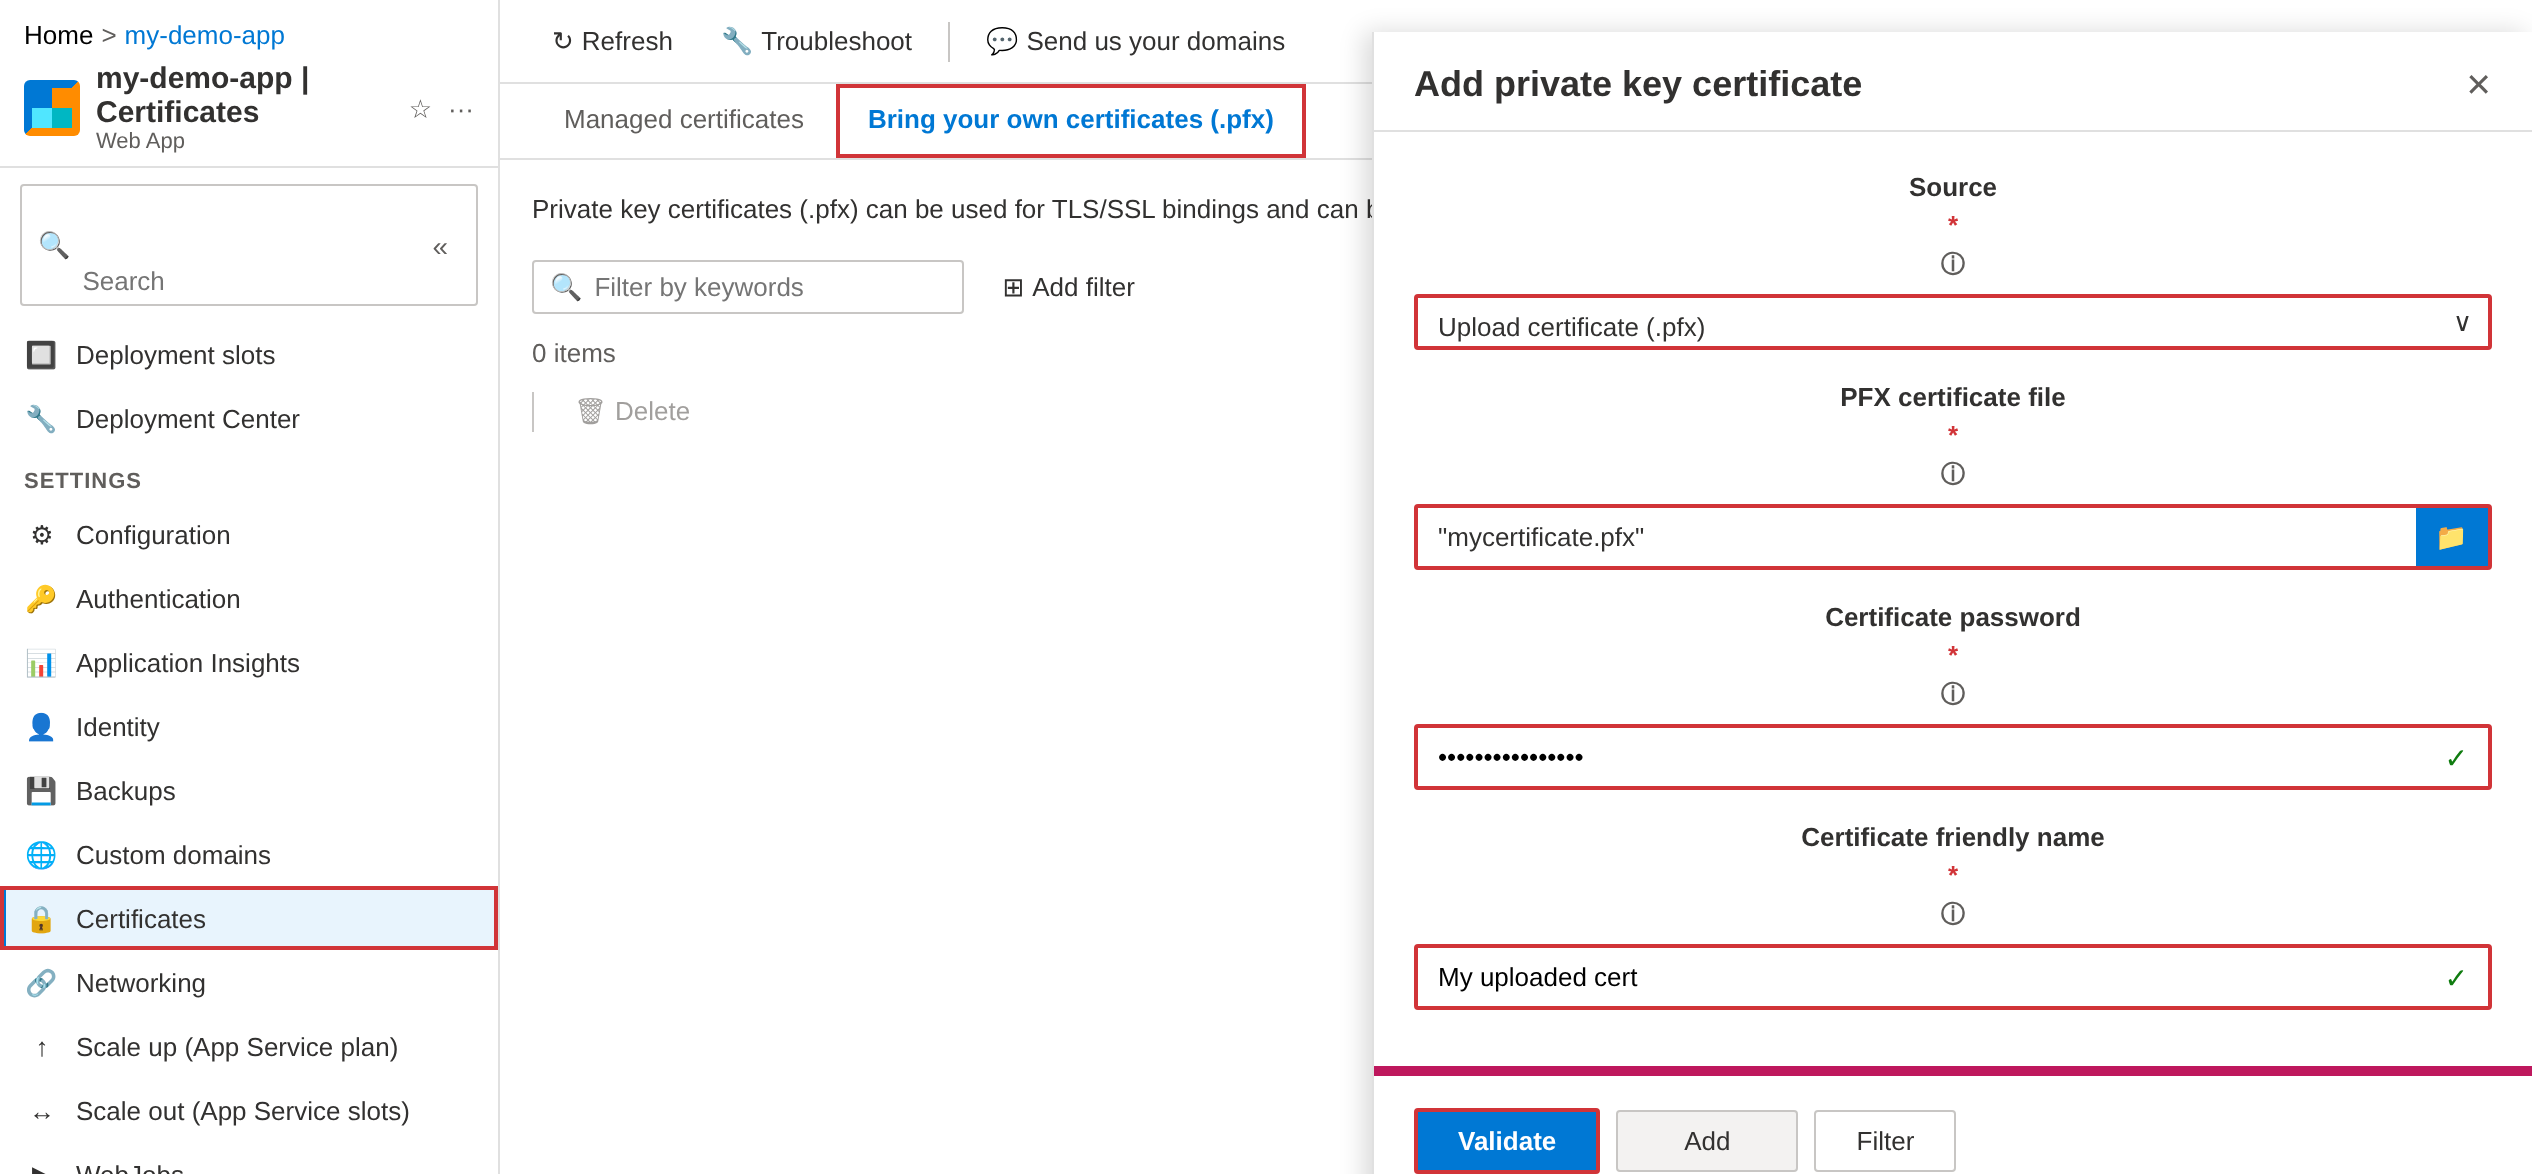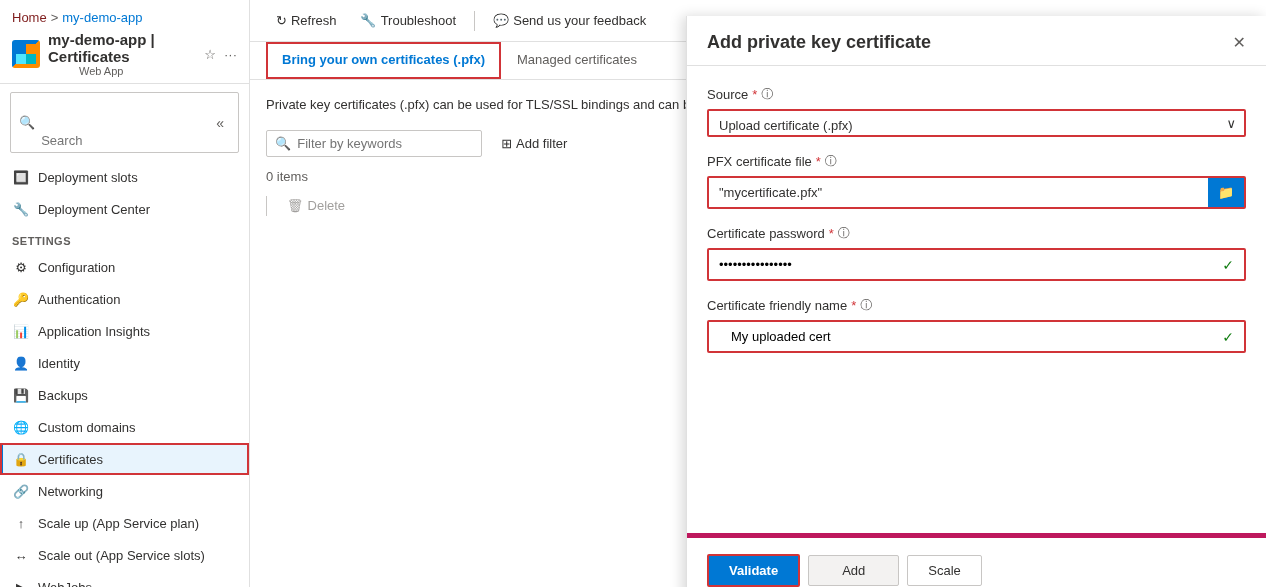--- a/index.html
+++ b/index.html
@@ -36,21 +36,21 @@
     }
     .app-icon {
       width: 28px; height: 28px;
       background: linear-gradient(135deg, #0078d4 50%, #ff8c00 50%);
       border-radius: 3px;
       flex-shrink: 0;
       display: flex; align-items: center; justify-content: center;
       color: #fff; font-size: 10px; font-weight: bold;
     }
     .app-name-block h2 { font-size: 15px; font-weight: 600; color: #323130; }
-    .app-name-block p { font-size: 11px; color: #605e5c; margin-left: 31px; }
+    .app-name-block p { font-size: 11px; color: #605e5c; }
     .app-title-icons { display: flex; gap: 8px; margin-left: auto; color: #605e5c; cursor: pointer; }
     .search-box {
       margin: 8px 10px;
       display: flex;
       align-items: center;
       border: 1px solid #c8c6c4;
       border-radius: 2px;
       padding: 4px 8px;
       background: #fff;
       gap: 6px;
@@ -209,22 +209,23 @@
       justify-content: space-between;
       padding: 16px 20px 12px;
       border-bottom: 1px solid #e0e0e0;
     }
     .panel-title { font-size: 18px; font-weight: 600; color: #323130; }
     .close-btn { cursor: pointer; color: #605e5c; font-size: 16px; background: none; border: none; }
     .panel-body { flex: 1; padding: 20px; overflow-y: auto; }
     .field-group { margin-bottom: 16px; }
     .field-label {
       display: flex; align-items: center; gap: 4px;
-      font-size: 13px; font-weight: 400; color: #323130;
+      font-size: 13px; font-weight: 700; color: #323130;
       margin-bottom: 6px;
+      flex-direction: column;
     }
     .field-label .required { color: #d13438; }
     .info-icon { color: #605e5c; font-size: 12px; cursor: pointer; }
     .select-wrapper {
       position: relative;
     }
     .select-wrapper select {
       width: 100%;
       padding: 7px 32px 7px 10px;
       border: 2px solid #d13438;
@@ -326,21 +327,21 @@
       cursor: pointer;
       font-size: 13px;
     }
   </style>
 </head>
 <body>
 
 <div class="sidebar">
   <div class="sidebar-header">
     <div class="breadcrumb">
-      <span style="color:#7f1d1d;cursor:pointer;">Home</span>
+      <span style="color:#000000;cursor:pointer;">Home</span>
       <span>&gt;</span>
       <span style="color:#0078d4;cursor:pointer;">my-demo-app</span>
     </div>
     <div class="app-title">
       <div class="app-icon">
         <svg width="20" height="20" viewBox="0 0 20 20">
             <rect width="10" height="10" fill="#0078d4"></rect>
             <rect x="10" width="10" height="10" fill="#ff8c00"></rect>
             <rect y="10" width="10" height="10" fill="#50e6ff"></rect>
             <rect x="10" y="10" width="10" height="10" fill="#00b7c3"></rect>
@@ -428,30 +429,30 @@
       <span>↻</span>
       <span>Refresh</span>
     </button>
     <button class="toolbar-btn">
       <span>🔧</span>
       <span>Troubleshoot</span>
     </button>
     <div class="toolbar-separator"></div>
     <button class="toolbar-btn">
       <span>💬</span>
-      <span>Send us your feedback</span>
+      <span>Send us your domains</span>
     </button>
   </div>
 
   <div class="tab-bar">
+    <div class="tab">
+      <span>Managed certificates</span>
+    </div>
     <div class="tab active tab-active-outline" style="outline: 2px solid #d13438; outline-offset: -2px;">
       <span>Bring your own certificates (.pfx)</span>
-    </div>
-    <div class="tab">
-      <span>Managed certificates</span>
     </div>
   </div>
 
   <div class="main-body">
     <p class="description-text">Private key certificates (.pfx) can be used for TLS/SSL bindings and can be used to export or load the certificates for your app to consume click on the learn more.</p>
 
     <div class="filter-bar">
       <div class="filter-input">
         <span>🔍</span>
         <input type="text" placeholder="Filter by keywords" style="">
@@ -524,30 +525,30 @@
       </div>
     </div>
 
     <div class="field-group">
       <div class="field-label">
         <span>Certificate friendly name</span>
         <span class="required">*</span>
         <span class="info-icon" title="Info">ⓘ</span>
       </div>
       <div class="friendly-name-wrapper">
-        <input type="text" value="My uploaded cert" style="width: 100%; padding: 7px 36px 7px 22px; border: none; outline: none; font-size: 13px; background: rgb(255, 255, 255);">
+        <input type="text" value="My uploaded cert" style="width: 100%; padding: 7px 36px 7px 10px; border: none; outline: none; font-size: 13px; background: rgb(255, 255, 255);">
         <span class="input-check">✓</span>
       </div>
     </div>
   </div>
 
   <div class="panel-footer">
     <button class="validate-btn">
       <span>Validate</span>
     </button>
     <button class="add-btn">
       <span>Add</span>
     </button>
     <button class="cancel-btn">
-      <span>Scale</span>
+      <span>Filter</span>
     </button>
   </div>
 </div>
 
 </body></html>

